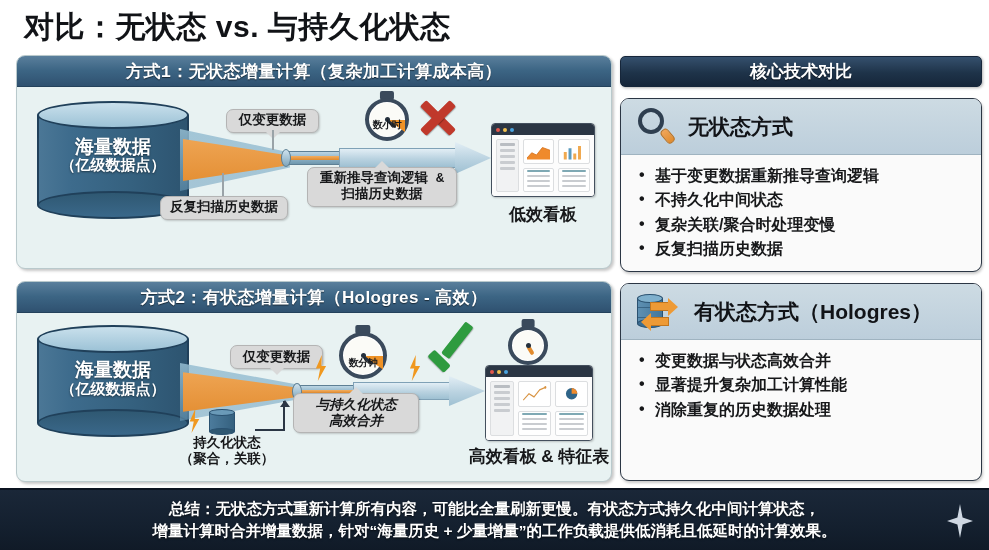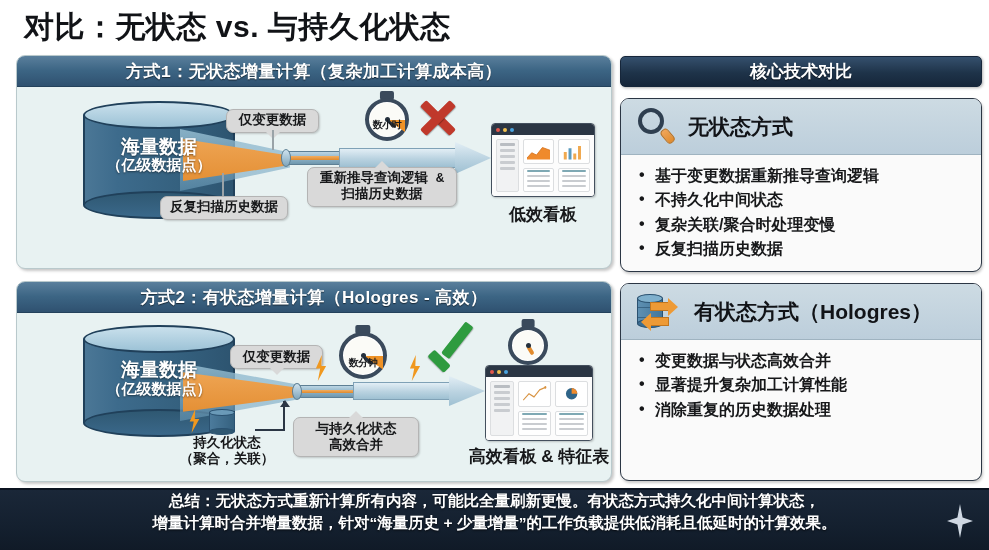--- a/index.html
+++ b/index.html
@@ -37,21 +37,21 @@
     background: linear-gradient(180deg,#5a7f9c 0%, #3c6584 48%, #2f5170 100%);
     border-bottom: 1px solid #24425c;
     display: flex; align-items: center; justify-content: center;
     color: #ffffff; font-size: 17px; font-weight: bold;
     text-shadow: 0 1px 1px rgba(0,0,0,0.55);
     letter-spacing: 0.4px;
   }
   .panel-body { position: relative; width: 100%; height: calc(100% - 31px); }
 
   
-  .cyl { position: absolute; margin-left: 46px; }
+  .cyl { position: absolute; }
   .cyl .side {
     position: absolute; left: 0; top: 14px; width: 100%; height: calc(100% - 28px);
     background: linear-gradient(90deg,#4b7796 0%,#3d6b8c 22%,#35617f 62%,#2d5470 100%);
     border-left: 2px solid #20405a; border-right: 2px solid #20405a;
   }
   .cyl .bottom {
     position: absolute; left: 0; bottom: 0; width: 100%; height: 28px;
     border-radius: 50%;
     background: linear-gradient(180deg,#2f5872,#3a688a);
     border: 2px solid #20405a;
@@ -331,21 +331,21 @@
   .arrow-l::after {
     content:""; position:absolute; left:-9px; top:-5px; width:0;height:0;
     border-top:9px solid transparent; border-bottom:9px solid transparent; border-right:10px solid #ee9a35;
   }
 
   
   .footer {
     position:absolute; left:0; bottom:0; width:989px; height:62px;
     background: linear-gradient(180deg,#1a2738 0%,#14202f 60%,#101a27 100%);
     border-top:2px solid #0b1320;
-    display:flex; justify-content:center;
+    display:flex; align-items:center; justify-content:center;
     padding: 0 22px;
   }
   .footer-text {
     color:#ffffff; font-size:15.5px; font-weight:bold; text-align:center;
     line-height:1.4; text-shadow:0 1px 2px rgba(0,0,0,.7);
     white-space: pre-line;
   }
   .sparkle {
     position:absolute; right:16px; top:14px; width:26px; height:34px;
     background:#dfe8f2;
@@ -524,21 +524,21 @@
         <div class="mtop"></div>
       </div>
       <div class="hook" style="left:238px; top:88px; width:30px; height:30px;">
         <div class="hh"></div>
         <div class="hv" style="left:28px;"></div>
         <div class="harrow" style="left:25px;"></div>
       </div>
       <div class="small-label" style="left:150px; top:122px; width:120px;">持久化状态
 （聚合，关联）</div>
 
-      <div class="callout tail-up" style="left:276px; top:104px; width:126px;">与持久化状态
+      <div class="callout tail-up" style="left:276px; top:80px; width:126px;font-style:italic;">与持久化状态
 高效合并</div>
 
       <div class="dash" style="left:468px; top:52px; width:108px; height:76px;">
         <div class="bar">
           <i style="background:#e2574c"></i>
             <i style="background:#f2c14e"></i>
             <i style="background:#4aa3df"></i>
         </div>
         <div class="content">
           <div class="side">

